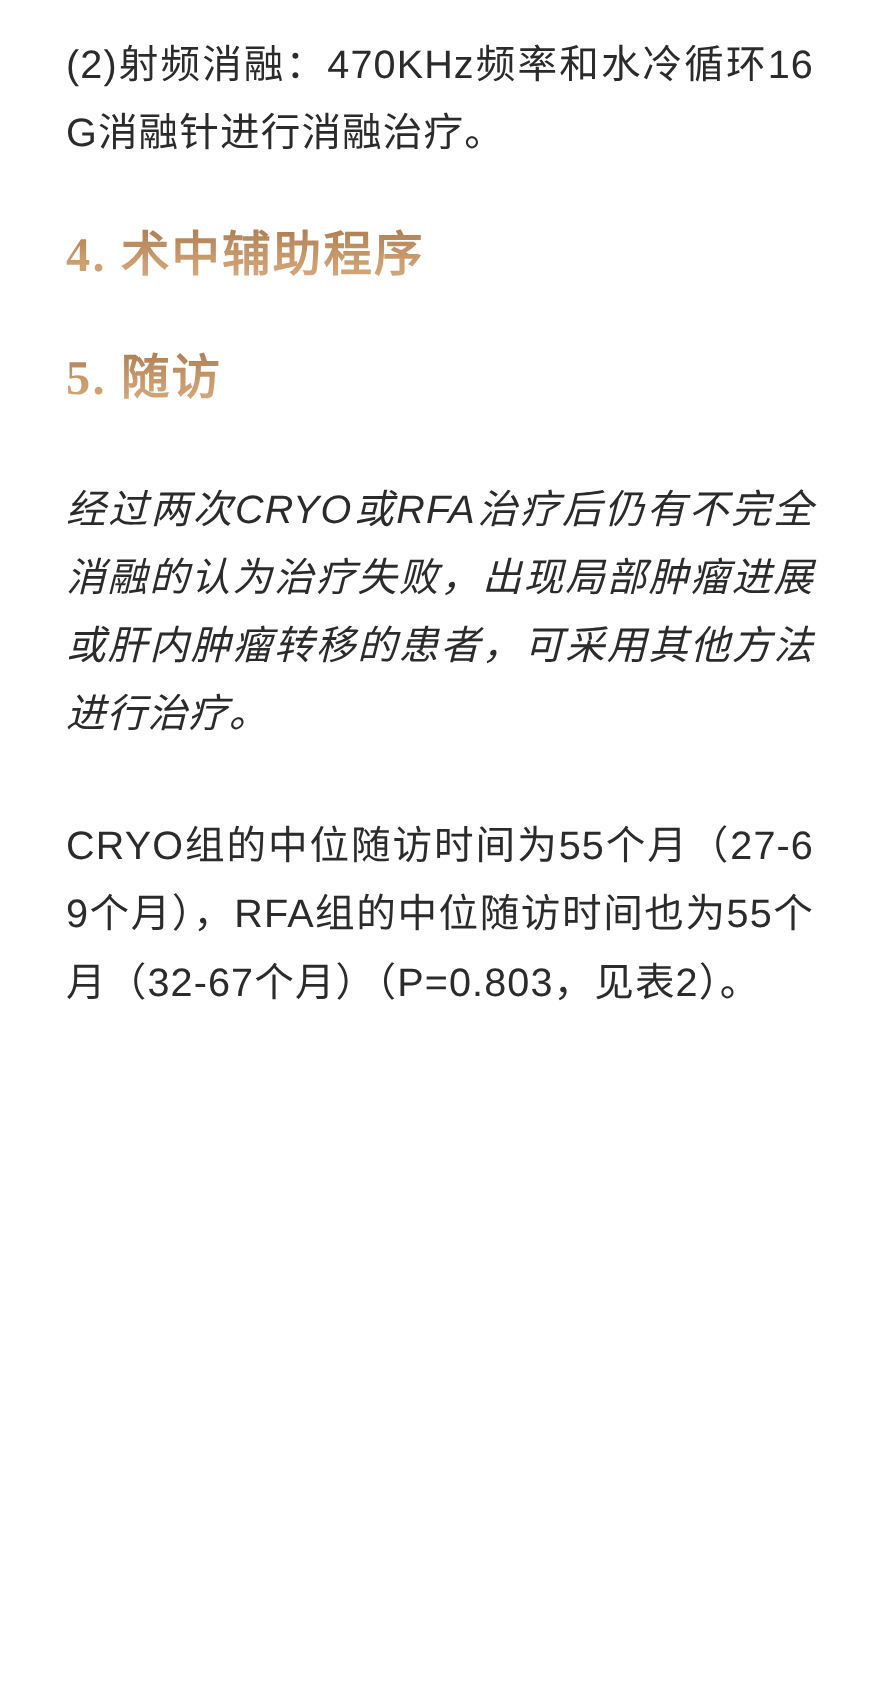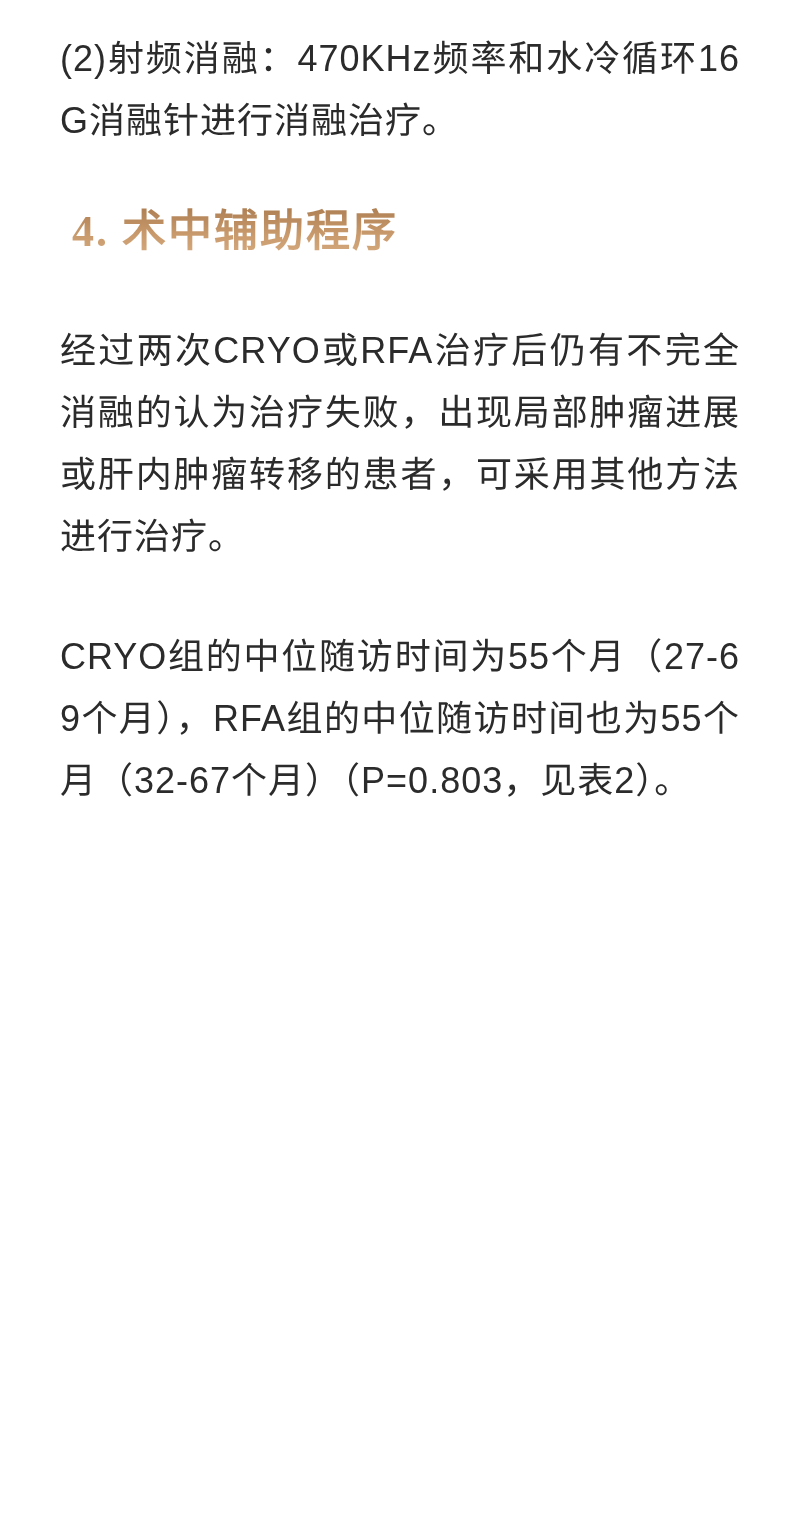--- a/index.html
+++ b/index.html
@@ -22,48 +22,49 @@
     margin: 0;
     font-size: 36px;
     line-height: 62px;
     letter-spacing: 1px;
     color: #2b2b2b;
     text-align: justify;
     text-justify: inter-character;
     word-break: break-all;
   }
   .section-heading {
-    margin: 12px;
+    margin: 0;
     font-family: "Liberation Serif", "DejaVu Serif", serif;
     font-weight: 700;
     font-size: 44px;
     line-height: 56px;
     letter-spacing: 2px;
     background: linear-gradient(180deg, #ab7c50 0%, #c99a6c 55%, #d8ae83 100%);
     -webkit-background-clip: text;
     background-clip: text;
     color: transparent;
   }
   
   .heading-intraop        { margin-top: 52px; }
   .paragraph-ascites      { margin-top: 32px; }
   .heading-followup       { margin-top: 56px; }
   .paragraph-followup     { margin-top: 52px; }
-  .paragraph-failure      { margin-top: 60px; }
+  .paragraph-failure      { margin-top: 60px; font-style: italic; }
   .paragraph-median       { margin-top: 58px; }
 </style>
 </head>
 <body>
 
 <div class="page">
 
   <p class="body-paragraph paragraph-rfa">(2)射频消融：470KHz频率和水冷循环16G消融针进行消融治疗。</p>
 
   <h2 class="section-heading heading-intraop">4. 术中辅助程序</h2>
 
 
+  <h2 class="section-heading heading-followup">5. 随访</h2>
 
 
   <p class="body-paragraph paragraph-failure">经过两次CRYO或RFA治疗后仍有不完全消融的认为治疗失败，出现局部肿瘤进展或肝内肿瘤转移的患者，可采用其他方法进行治疗。</p>
 
   <p class="body-paragraph paragraph-median">CRYO组的中位随访时间为55个月（27-69个月），RFA组的中位随访时间也为55个月（32-67个月）（P=0.803，见表2）。</p>
 
 </div>
 
 </body></html>

